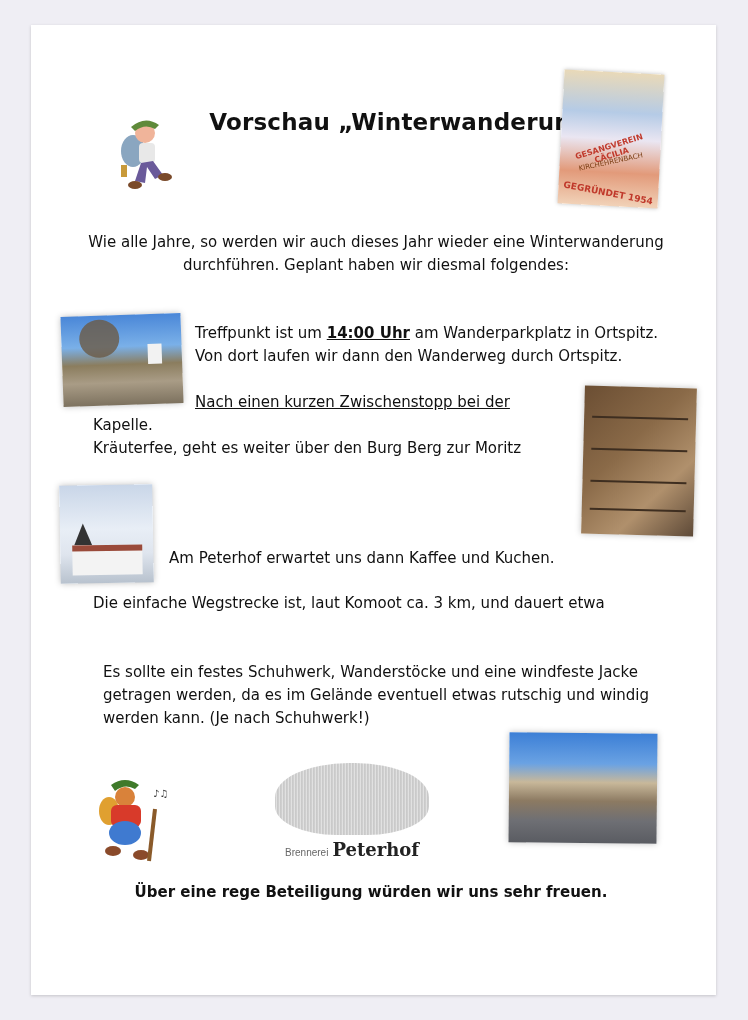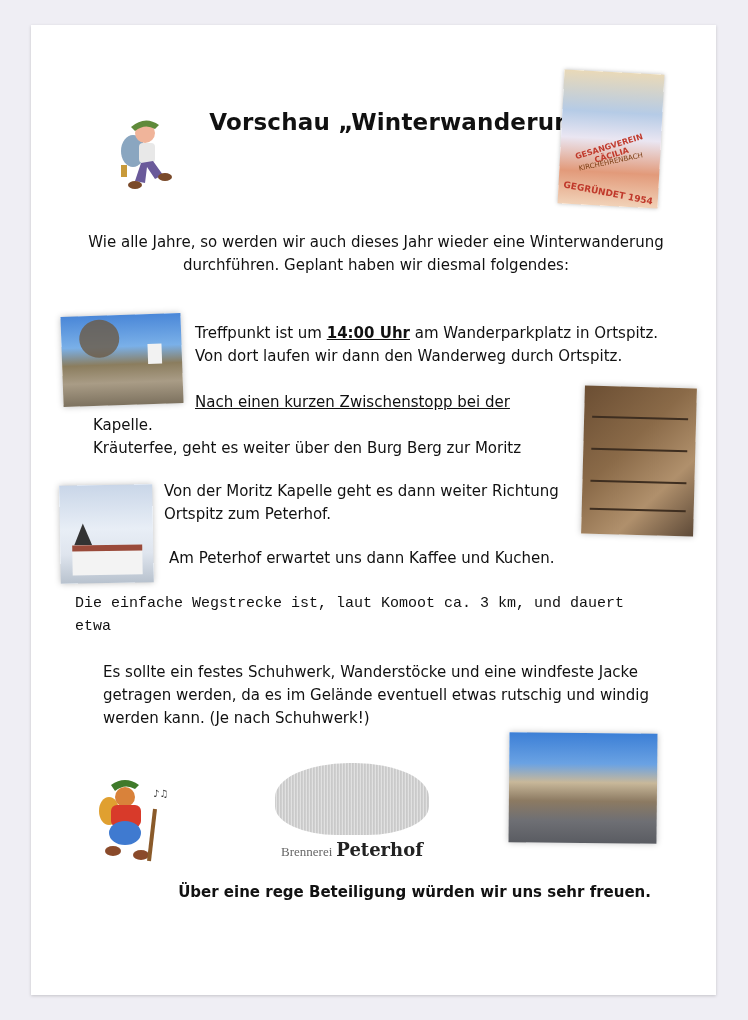--- a/index.html
+++ b/index.html
@@ -15,21 +15,21 @@
     position:absolute; left:150px; top:80px; width:450px; text-align:center;
     font-weight:bold; font-size:23px; line-height:34px; letter-spacing:0.2px;
   }
   .intro {
     position:absolute; left:45px; top:206px; width:600px; text-align:center;
     font-size:15px; line-height:23px;
   }
   .para { position:absolute; font-size:15px; line-height:23px; }
   .u { text-decoration:underline; font-weight:bold; }
   .closing {
-    position:absolute; left:60px; top:858px; width:560px; text-align:right;
+    position:absolute; left:60px; top:858px; width:560px; text-align:center;
     font-weight:bold; font-size:15px;
   }
   .photo { position:absolute; overflow:hidden; box-shadow:0 0 6px rgba(0,0,0,0.25); }
   .img-parking { left:31px; top:290px; width:120px; height:90px;
     background:linear-gradient(180deg,#4a87d8 0%,#7ab0e8 35%,#8b7d5e 55%,#a99c86 75%,#7d725f 100%); transform:rotate(-2deg); }
   .img-parking .tree { position:absolute; left:18px; top:4px; width:40px; height:38px; border-radius:50%; background:#6b5a45; opacity:0.8; }
   .img-parking .sign { position:absolute; left:86px; top:30px; width:14px; height:20px; background:#f2f2f2; }
   .img-chapel { left:29px; top:460px; width:93px; height:98px;
     background:linear-gradient(180deg,#c9d6e8 0%,#e8eef6 45%,#dfe5ee 70%,#b8c2ce 100%); transform:rotate(-1deg); }
   .img-chapel .tower { position:absolute; left:14px; top:38px; width:0; height:0;
@@ -45,21 +45,21 @@
   .hiker-bottom { left:64px; top:750px; width:80px; height:90px; }
   .logo-club { left:530px; top:47px; width:100px; height:134px; transform:rotate(3deg);
     background:linear-gradient(180deg,#e9d9b8 0%,#b5cbe6 30%,#eae6f2 50%,#e29a7a 75%,#f1d2b8 100%); box-shadow:0 0 4px rgba(0,0,0,0.25); }
   .logo-club .band { position:absolute; left:2px; top:70px; width:96px; font-size:8px; color:#c0392b; font-weight:bold; text-align:center; transform:rotate(-20deg); }
   .logo-club .sub { position:absolute; left:6px; top:86px; width:90px; font-size:7px; color:#7a3d12; text-align:center; transform:rotate(-15deg); }
   .logo-club .year { position:absolute; left:2px; top:116px; width:96px; font-size:9px; color:#c0392b; font-weight:bold; text-align:center; transform:rotate(8deg); }
   .peterhof { left:238px; top:738px; width:166px; height:100px; }
   .peterhof .sketch { position:absolute; left:6px; top:0; width:154px; height:72px; border-radius:48% 48% 40% 40%;
     background:repeating-linear-gradient(90deg,#bcbcbc 0px,#e6e6e6 2px,#9a9a9a 3px); opacity:0.85; }
   .peterhof .brand { position:absolute; left:0; top:76px; width:166px; text-align:center; font-family:"DejaVu Serif", serif; font-size:18px; font-weight:bold; color:#222; }
-  .peterhof .brand small { font-size:13px; font-weight:normal; color:#666; margin-right:4px; font-family:Liberation Serif, serif;margin-top:12px; }
+  .peterhof .brand small { font-size:10px; font-weight:normal; color:#666; margin-right:4px; font-family:Liberation Sans, sans-serif;margin-top:12px; }
 </style>
 </head>
 <body>
 
 <div class="page">
 
   <svg class="clip hiker-top" viewBox="0 0 62 82">
     <ellipse cx="18" cy="42" rx="12" ry="16" fill="#8aa6c0"></ellipse>
     <circle cx="30" cy="24" r="10" fill="#f0b49a"></circle>
     <path d="M16 18 Q30 6 44 16 L40 20 Q30 14 20 22 Z" fill="#5f8a3a"></path>
@@ -105,28 +105,24 @@
     <div class="shelf" style="top:62px;"></div>
     <div class="shelf" style="top:94px;"></div>
     <div class="shelf" style="top:122px;"></div>
   </div>
 
   <div class="photo img-chapel">
     <div class="tower"></div>
     <div class="house"></div>
   </div>
 
-  <div class="para" style="left:133px; top:455px; width:440px;">
-    <div>Von der Moritz Kapelle geht es dann weiter Richtung</div>
-    <div>Ortspitz zum Peterhof.</div>
-  </div>
 
   <div class="para" style="left:138px; top:522px; width:440px;">Am Peterhof erwartet uns dann Kaffee und Kuchen.</div>
 
-  <div class="para" style="left:44px; top:567px; width:560px;font-family:Liberation Mono, monospace;">
+  <div class="para" style="left:62px; top:567px; width:560px;">
     <div>Die einfache Wegstrecke ist, laut Komoot ca. 3 km, und dauert etwa</div>
   </div>
 
   <div class="para" style="left:72px; top:636px; width:580px;">
     <div>Es sollte ein festes Schuhwerk, Wanderstöcke und eine windfeste Jacke</div>
     <div>getragen werden, da es im Gelände eventuell etwas rutschig und windig</div>
     <div>werden kann. (Je nach Schuhwerk!)</div>
   </div>
 
   <svg class="clip hiker-bottom" viewBox="0 0 80 90">

